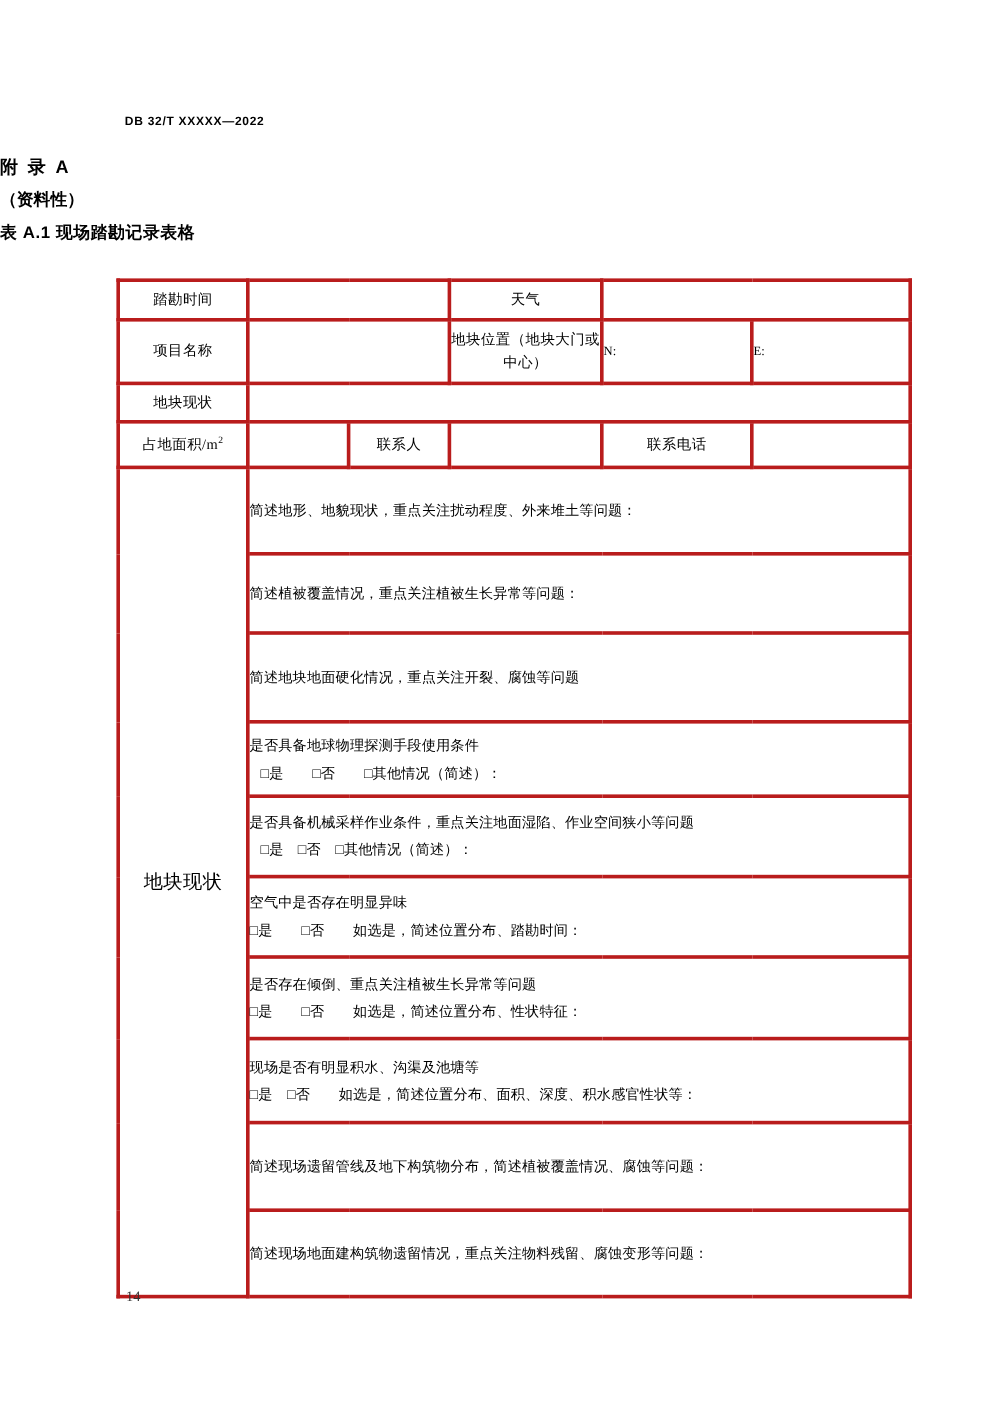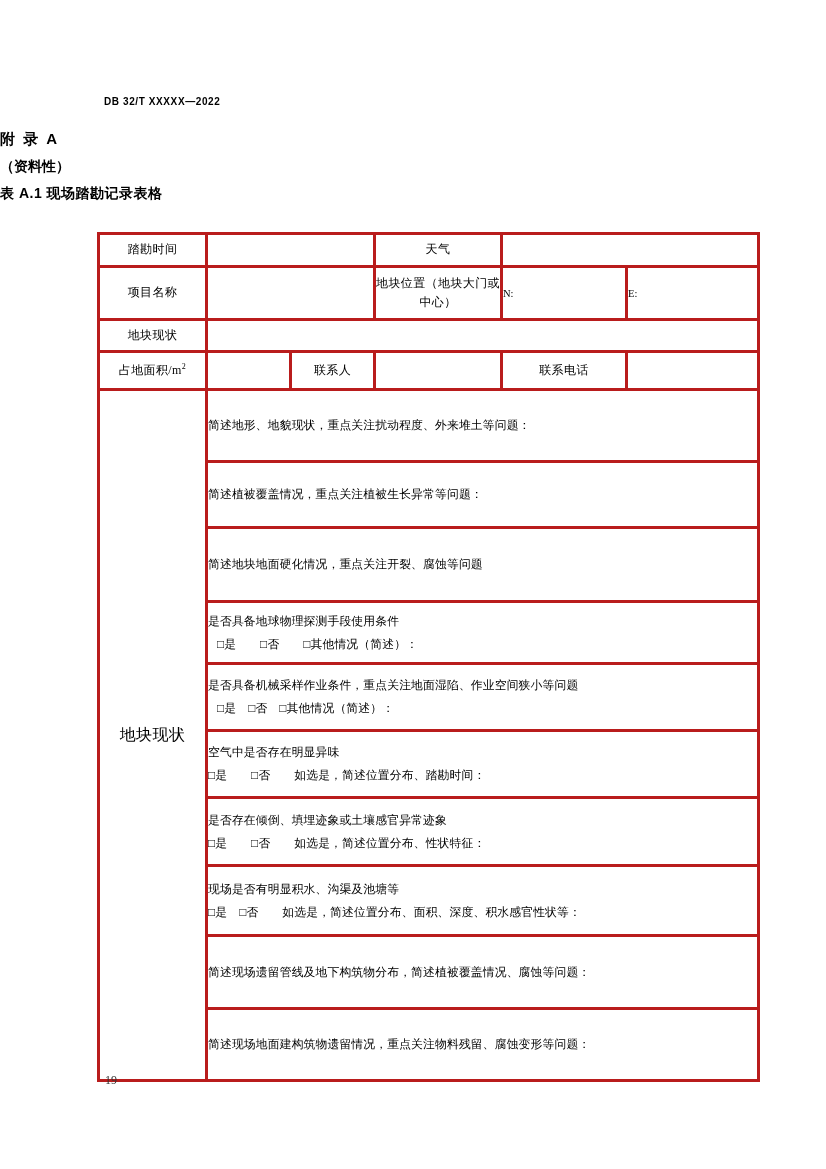--- a/index.html
+++ b/index.html
@@ -212,21 +212,21 @@
           </td>
       </tr>
       <tr>
         <td class="body-cell" colspan="5" style="height:64px">
             <span class="ln">空气中是否存在明显异味</span>
             <span class="ln">□是　　□否　　如选是，简述位置分布、踏勘时间：</span>
           </td>
       </tr>
       <tr>
         <td class="body-cell" colspan="5" style="height:65px">
-            <span class="ln">是否存在倾倒、填埋迹象或土壤感官异常迹象</span>
+            <span class="ln">是否存在倾倒、重点关注植被生长异常等问题</span>
             <span class="ln">□是　　□否　　如选是，简述位置分布、性状特征：</span>
           </td>
       </tr>
       <tr>
         <td class="body-cell" colspan="5" style="height:67px">
             <span class="ln">现场是否有明显积水、沟渠及池塘等</span>
             <span class="ln">□是　□否　　如选是，简述位置分布、面积、深度、积水感官性状等：</span>
           </td>
       </tr>
       <tr>
@@ -236,15 +236,15 @@
       </tr>
       <tr>
         <td class="body-cell" colspan="5" style="height:69px">
             <span class="ln">简述现场地面建构筑物遗留情况，重点关注物料残留、腐蚀变形等问题：</span>
           </td>
       </tr>
 
     </tbody>
   </table>
 
-  <div class="page-number">19</div>
+  <div class="page-number">14</div>
 
 </div>
 
 </body></html>

